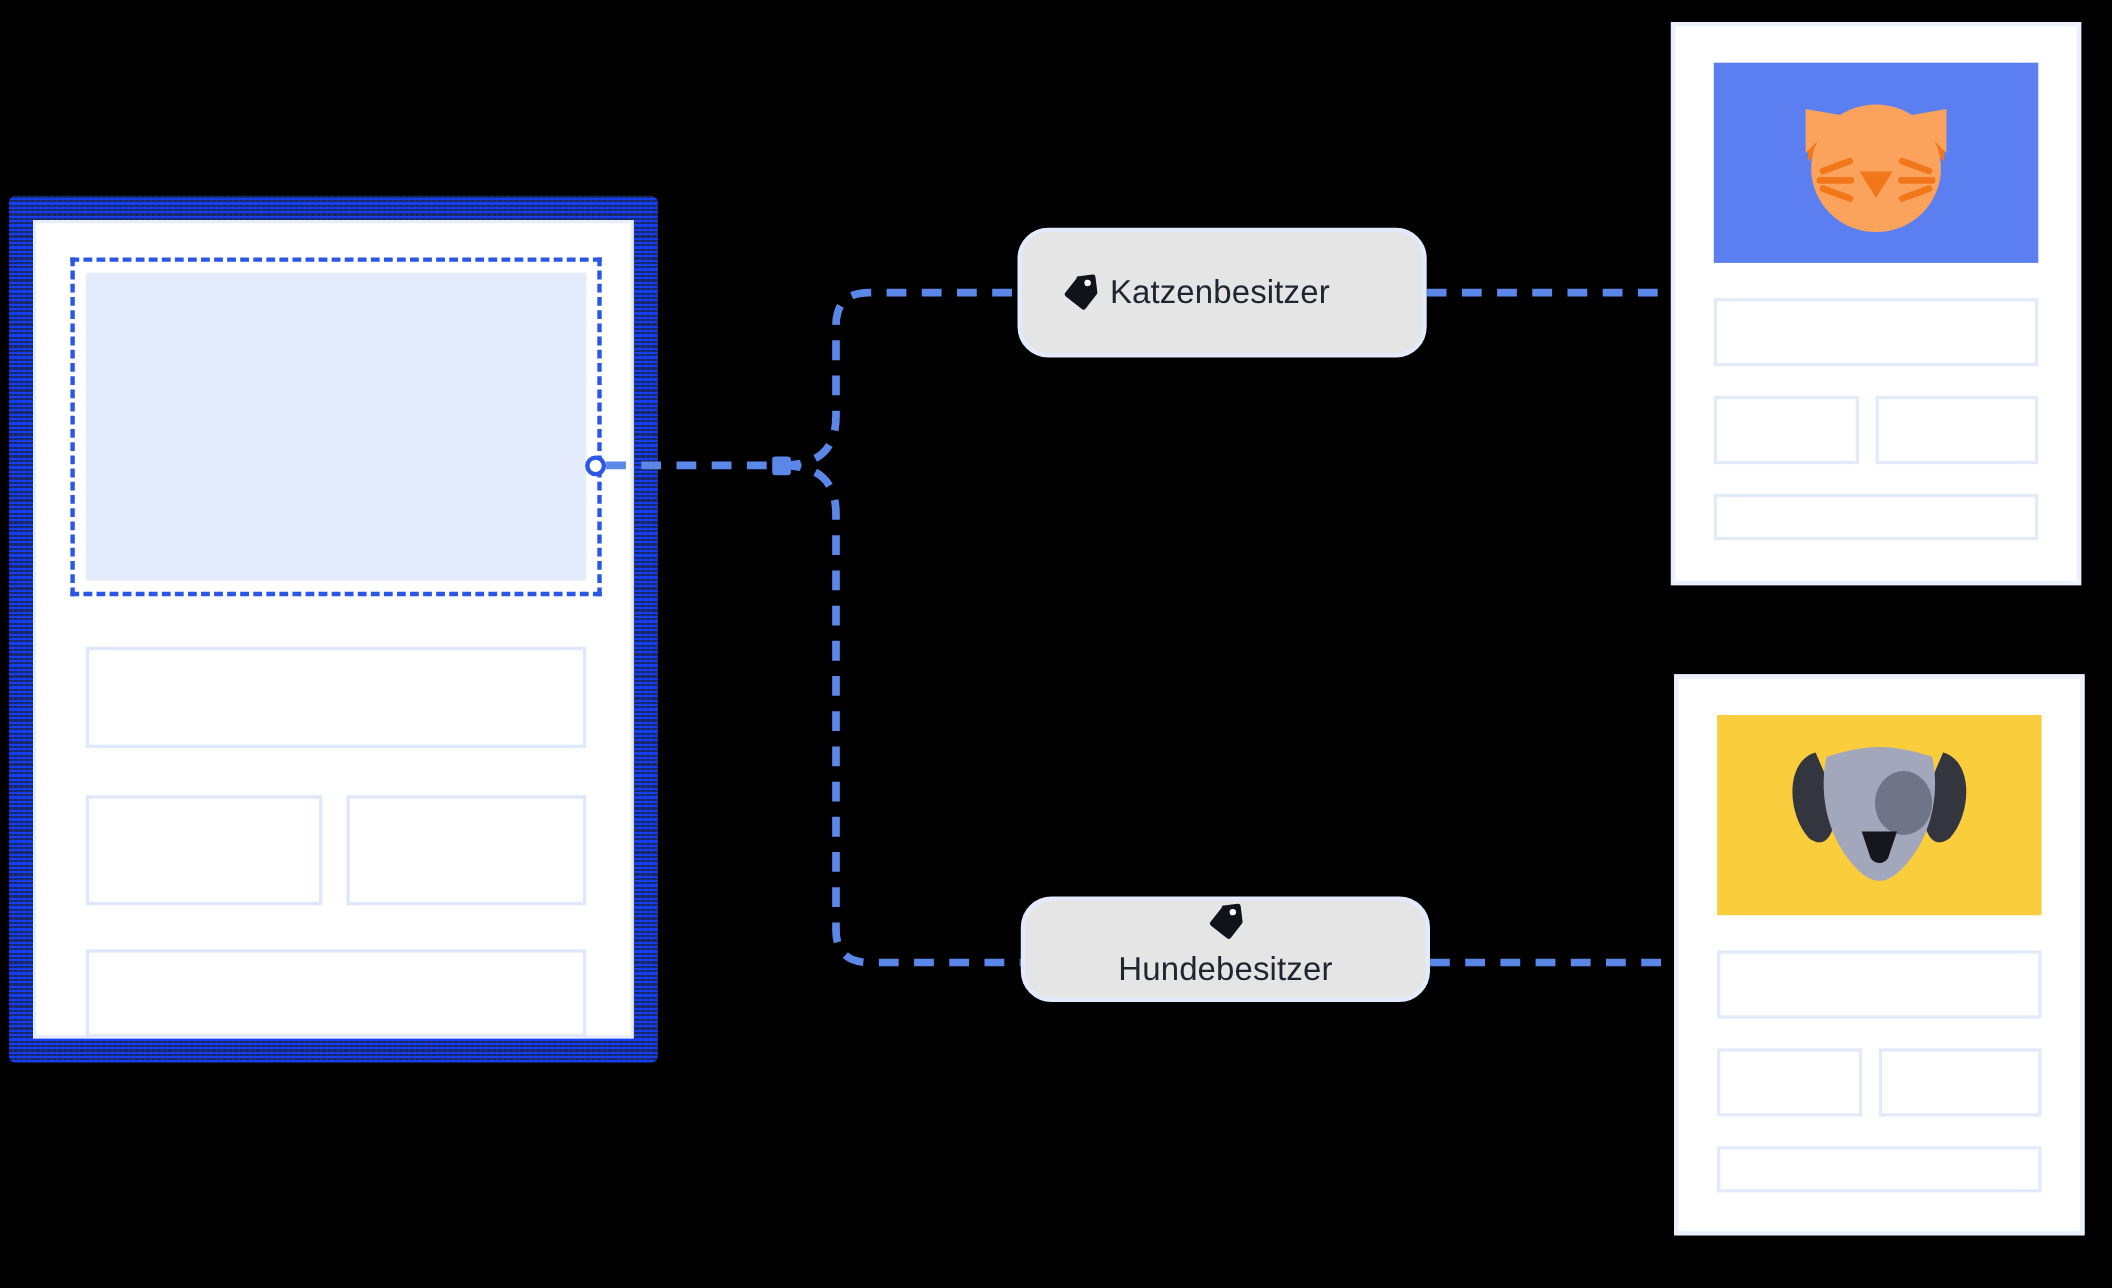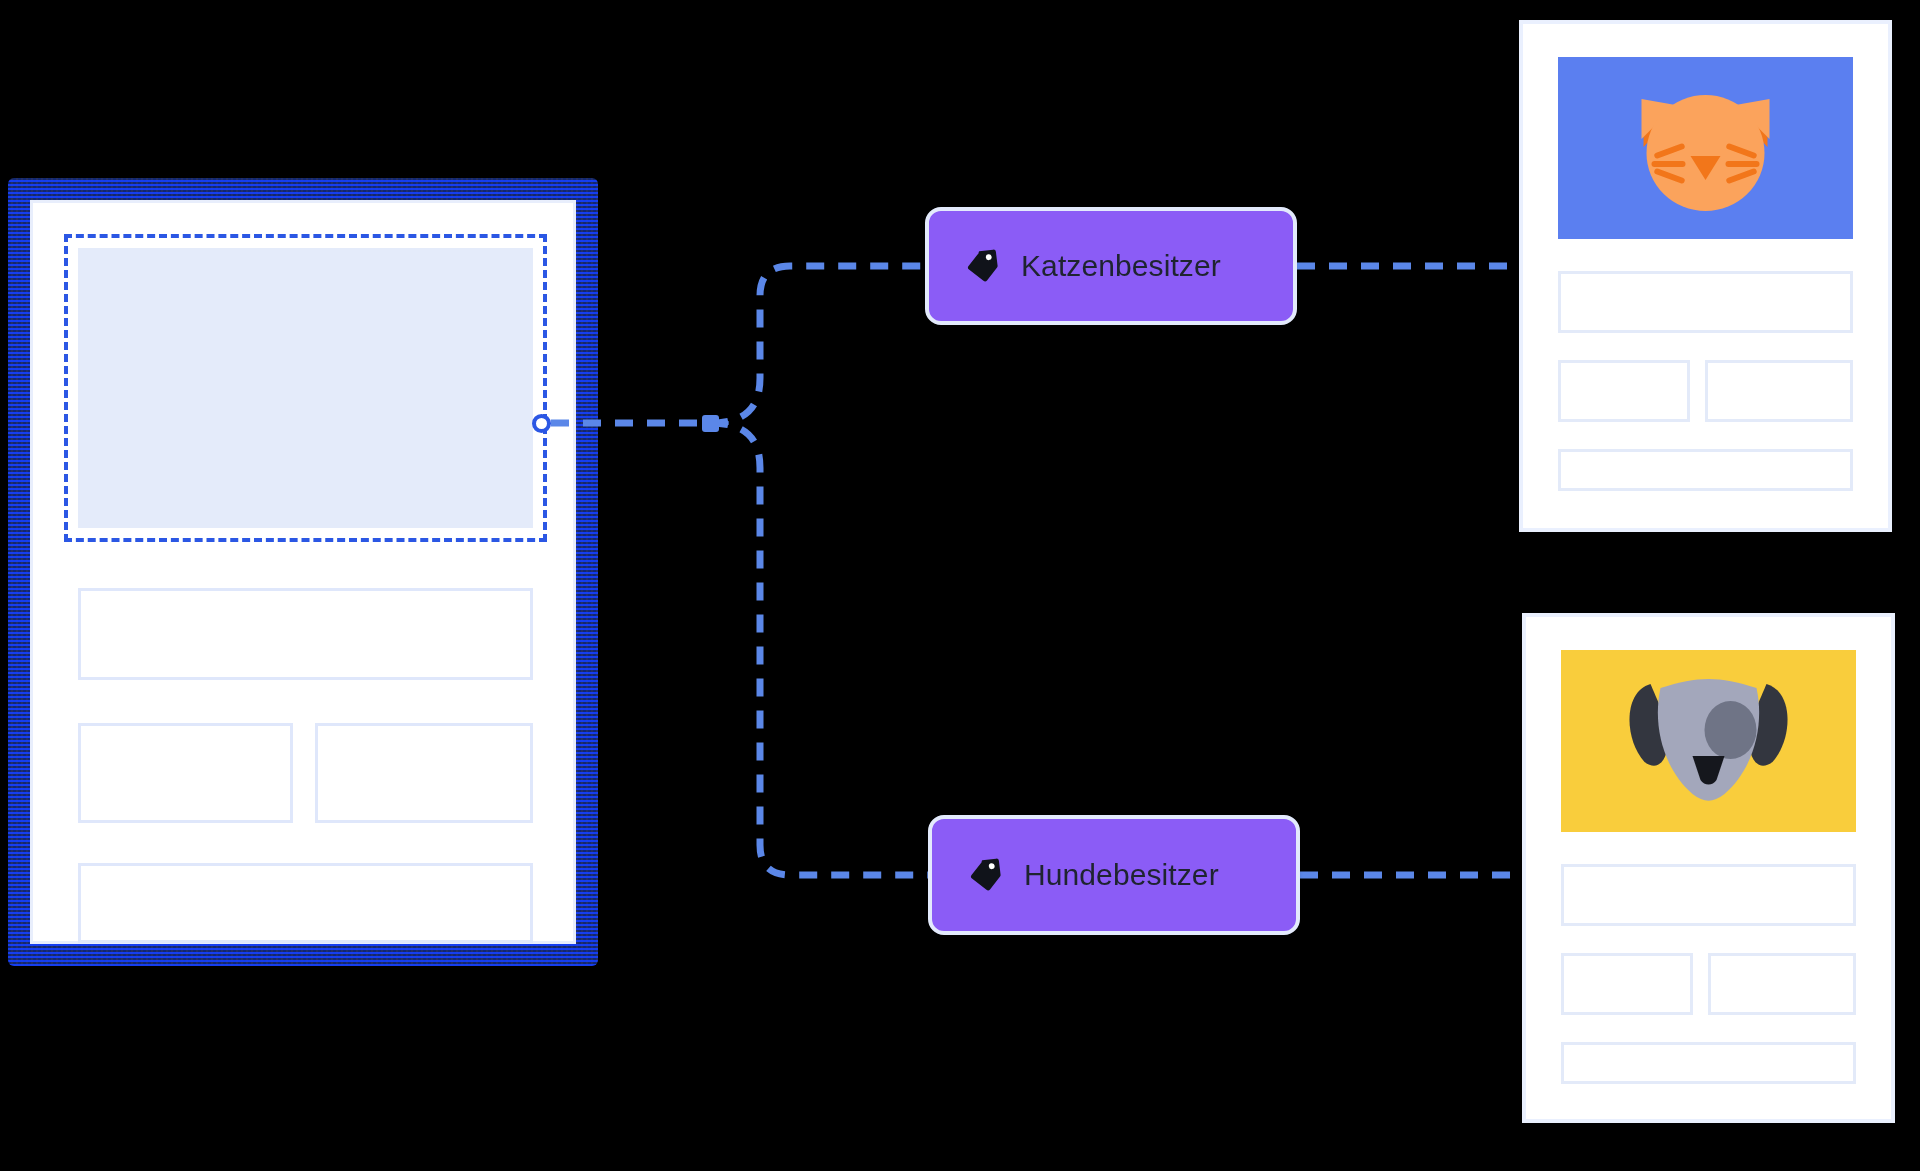--- a/index.html
+++ b/index.html
@@ -52,27 +52,27 @@
     fill:none;stroke:#5b87e8;stroke-width:7;
     stroke-dasharray:18 14;stroke-linecap:butt;
   }
   #branch-node{
     position:absolute;left:702px;top:415px;width:17px;height:17px;
     background:#5b87e8;border-radius:3px;z-index:5;
   }
 
   
   .tag-chip{
-    position:absolute;display:flex;align-items:center;gap:20px;
-    background:#8b5cf6;border:4px solid #e3eafc;border-radius:16px;
+    position:absolute;display:flex;align-items:center;gap:8px;
+    background:#e5e5e5;border:4px solid #e3eafc;border-radius:28px;
     box-sizing:border-box;padding:0 34px;z-index:7;
     box-shadow:0 1px 3px rgba(0,0,0,.10);
   }
   #chip-cat{left:925px;top:207px;width:372px;height:118px;}
-  #chip-dog{left:928px;top:815px;width:372px;height:120px;}
+  #chip-dog{left:928px;top:815px;width:372px;height:96px;flex-direction:column;}
   .tag-icon{width:38px;height:38px;flex:0 0 38px;}
   .tag-label{
     font-size:30px;color:#1f2430;letter-spacing:.1px;white-space:nowrap;
   }
 
   
   .preview-card{
     position:absolute;background:#ffffff;border:4px solid #eaf0fe;
     box-sizing:border-box;z-index:3;
   }

